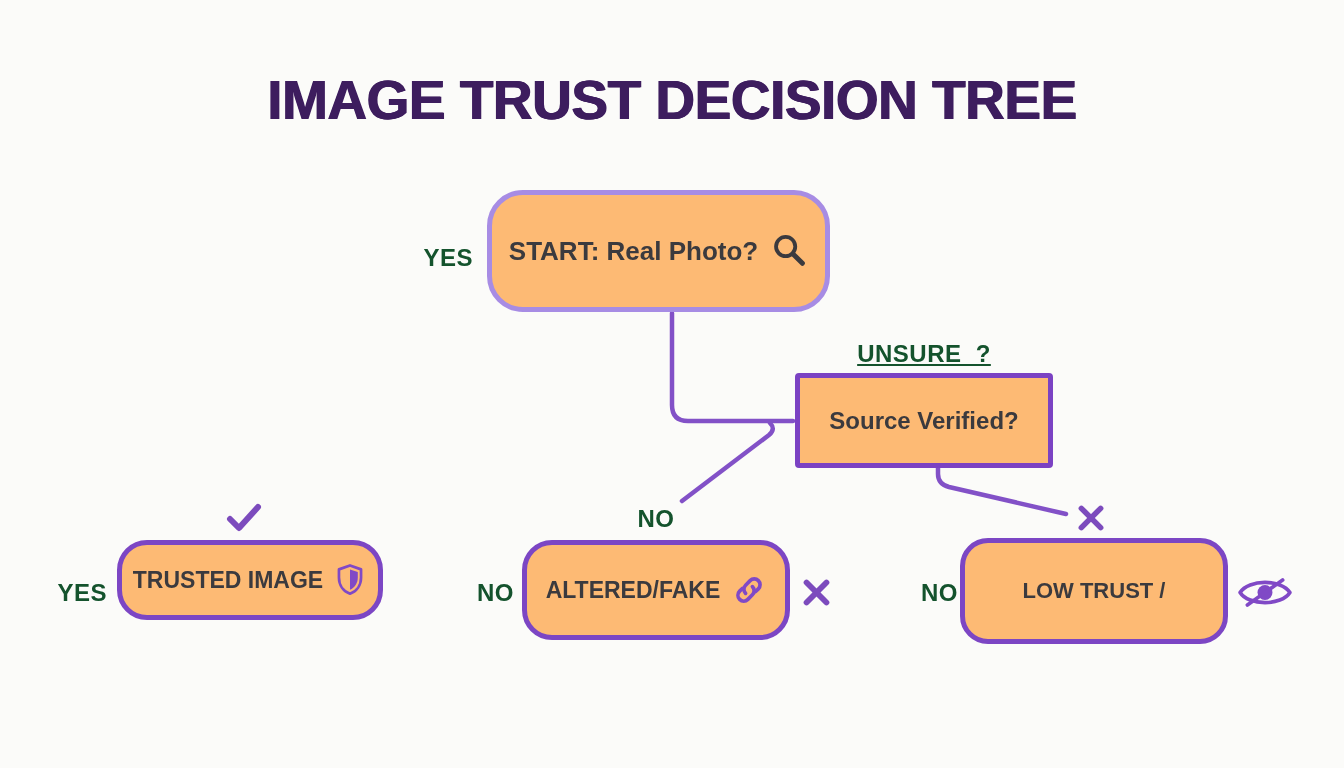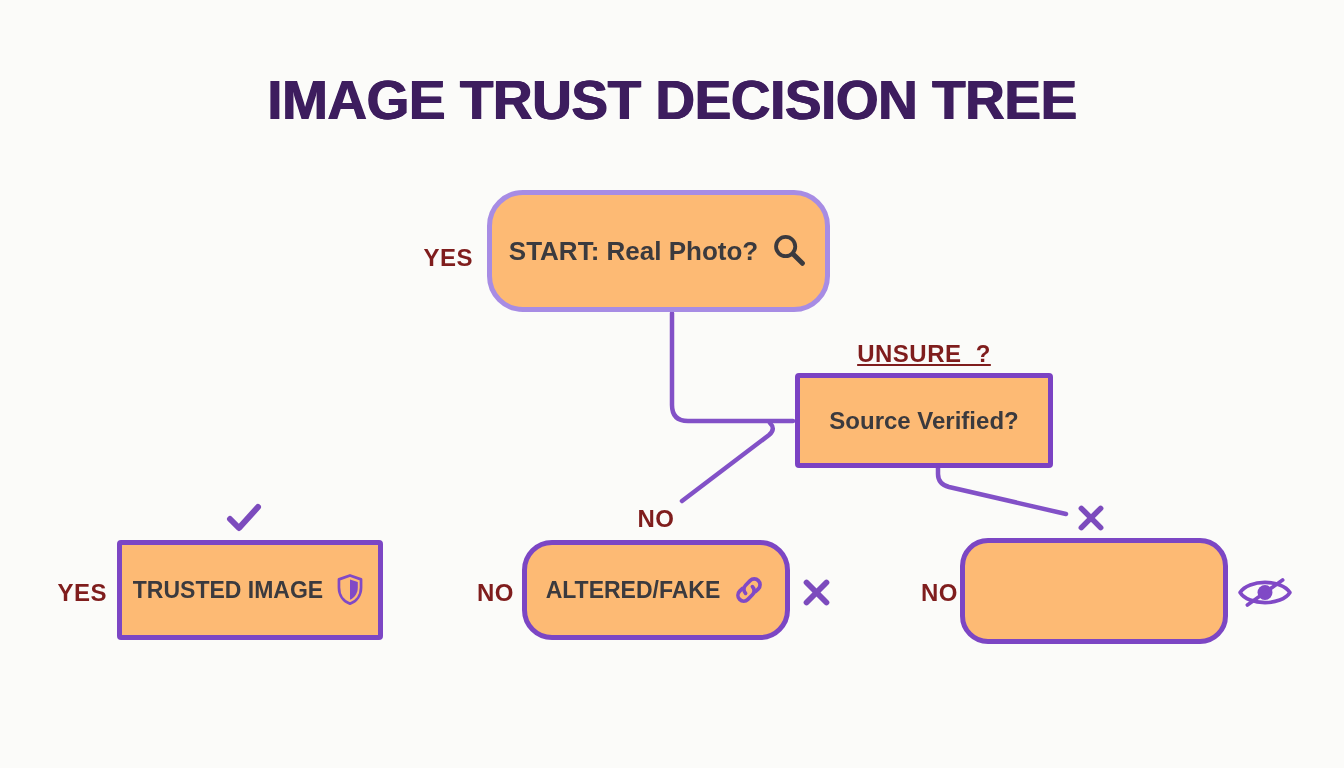--- a/index.html
+++ b/index.html
@@ -22,28 +22,28 @@
   .connectors { position:absolute; left:0; top:0; width:1344px; height:768px; pointer-events:none; }
   .node {
     position:absolute;
     background:#fdba74;
     display:flex; align-items:center; justify-content:center;
     gap:12px;
     color:#3b3a3e; font-weight:700;
   }
   .node-start    { left:487px; top:190px; width:343px; height:122px; border:5px solid #a78ce4; border-radius:36px; font-size:26px; }
   .node-source   { left:795px; top:373px; width:258px; height:95px;  border:5px solid #7b42c3; border-radius:4px; font-size:24px; }
-  .node-trusted  { left:117px; top:540px; width:266px; height:100px; border:5px solid #7c46c4; border-radius:4px; font-size:23px; gap:10px; }
+  .node-trusted  { left:117px; top:540px; width:266px; height:80px; border:5px solid #7c46c4; border-radius:30px; font-size:23px; gap:10px; }
   .node-altered  { left:522px; top:540px; width:268px; height:100px; border:5px solid #7c46c4; border-radius:30px; font-size:23px; }
   .node-lowtrust { left:960px; top:538px; width:268px; height:106px; border:5px solid #7c46c4; border-radius:28px; font-size:22px; }
   .node-lowtrust .two-line { text-align:center; line-height:1.3; }
   .branch-label {
     position:absolute;
     font-weight:700; font-size:24px;
-    color:#7f1d1d;
+    color:#14532d;
     letter-spacing:0.5px;
   }
   .lbl-yes-start   { left:400px; top:244px; width:73px;  text-align:right; }
   .lbl-unsure      { left:795px; top:340px; width:258px; text-align:center; word-spacing:7px;text-decoration:underline; }
   .lbl-yes-trusted { left:45px;  top:579px; width:62px;  text-align:right; }
   .lbl-no-altered  { left:458px; top:579px; width:56px;  text-align:right; }
   .lbl-no-top      { left:522px; top:505px; width:268px; text-align:center; }
   .lbl-no-lowtrust { left:900px; top:579px; width:58px;  text-align:right; }
   .mark { position:absolute; }
   .mark-check   { left:225px;  top:502px; }
@@ -117,20 +117,21 @@
 
   <span class="mark mark-x-top">
     <svg width="30" height="30" viewBox="0 0 28 28">
       <line x1="5" y1="5" x2="23" y2="23" stroke="#7c4bbd" stroke-width="5.2" stroke-linecap="round"></line>
       <line x1="23" y1="5" x2="5" y2="23" stroke="#7c4bbd" stroke-width="5.2" stroke-linecap="round"></line>
     </svg>
   </span>
   <span class="branch-label lbl-no-lowtrust">NO</span>
   <div class="node node-lowtrust">
     <div class="two-line">
+      <div>LOW TRUST /</div>
     </div>
   </div>
   <span class="mark eye-float">
     <svg width="56" height="45" viewBox="0 0 54 42">
       <path d="M3 21 C11 8 43 8 51 21 C43 34 11 34 3 21 Z" fill="none" stroke="#8049c6" stroke-width="3.6" stroke-linejoin="round"></path>
       <circle cx="27" cy="21" r="7.2" fill="#8049c6"></circle>
       <line x1="10" y1="33" x2="44" y2="9" stroke="#8049c6" stroke-width="3.6" stroke-linecap="round"></line>
     </svg>
   </span>
 

